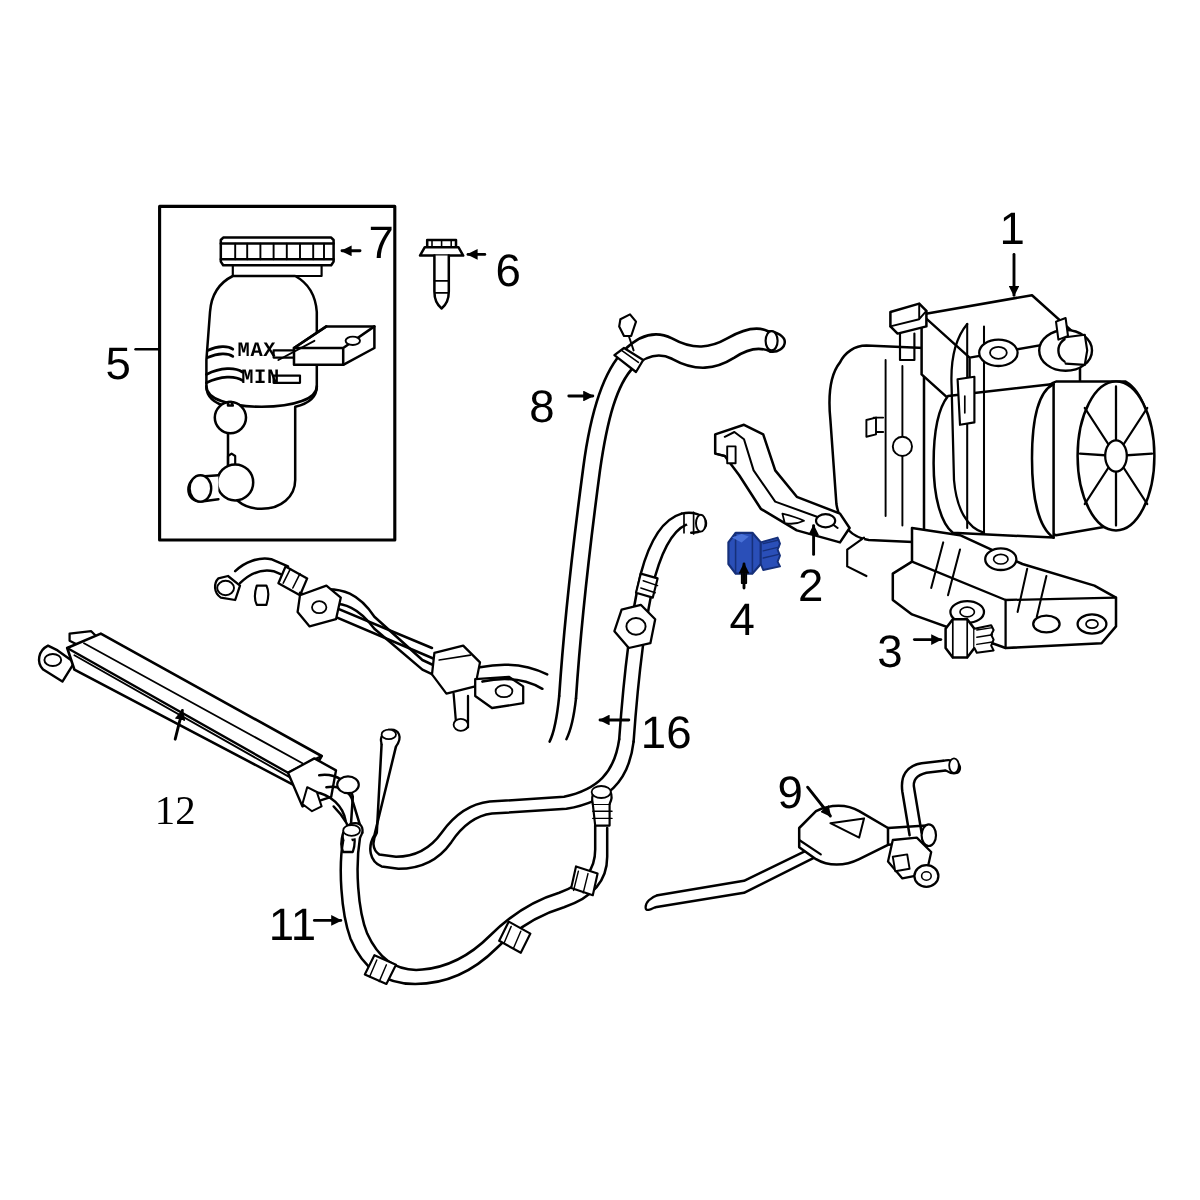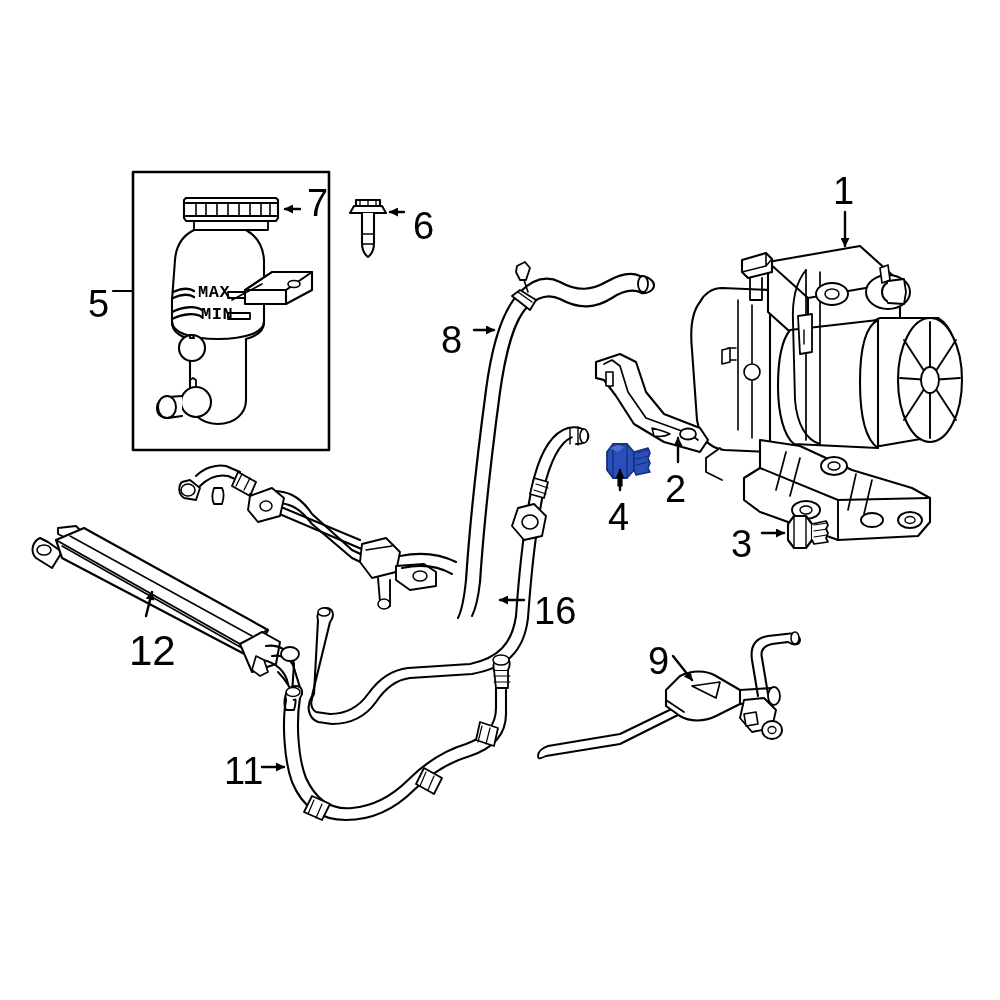--- a/index.html
+++ b/index.html
@@ -385,16 +385,16 @@
     <span class="callout" style="left:665px;top:470px;font-size:38px;">2</span>
     <span class="callout" style="left:731px;top:525px;font-size:38px;">3</span>
     <span class="callout" style="left:608px;top:498px;font-size:38px;">4</span>
     <span class="callout" style="left:88px;top:285px;font-size:38px;">5</span>
     <span class="callout" style="left:413px;top:207px;font-size:38px;">6</span>
     <span class="callout" style="left:307px;top:184px;font-size:38px;">7</span>
     <span class="callout" style="left:441px;top:321px;font-size:38px;">8</span>
     <span class="callout" style="left:648px;top:642px;font-size:38px;">9</span>
     <span class="callout" style="left:534px;top:592px;font-size:38px;">16</span>
     <span class="callout" style="left:224px;top:752px;font-size:38px;">11</span>
-    <span class="callout" style="left:129px;top:630px;font-size:42px;">12</span>
+    <span class="callout" style="left:129px;top:660px;font-size:34px;font-family:Liberation Serif, serif;">12</span>
   </div>
 
 </div>
 
 </body></html>

